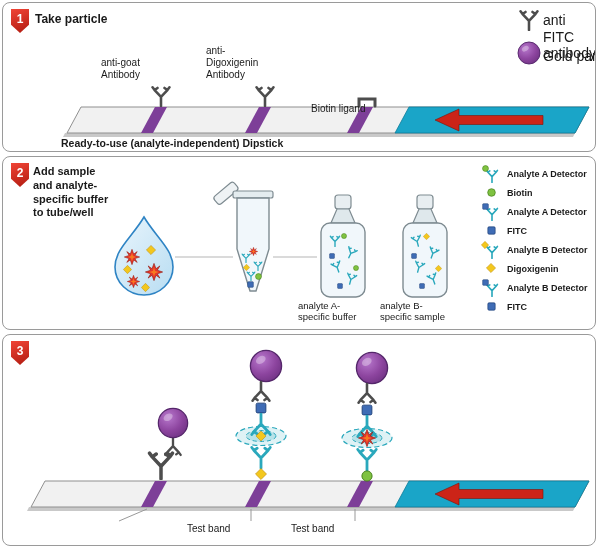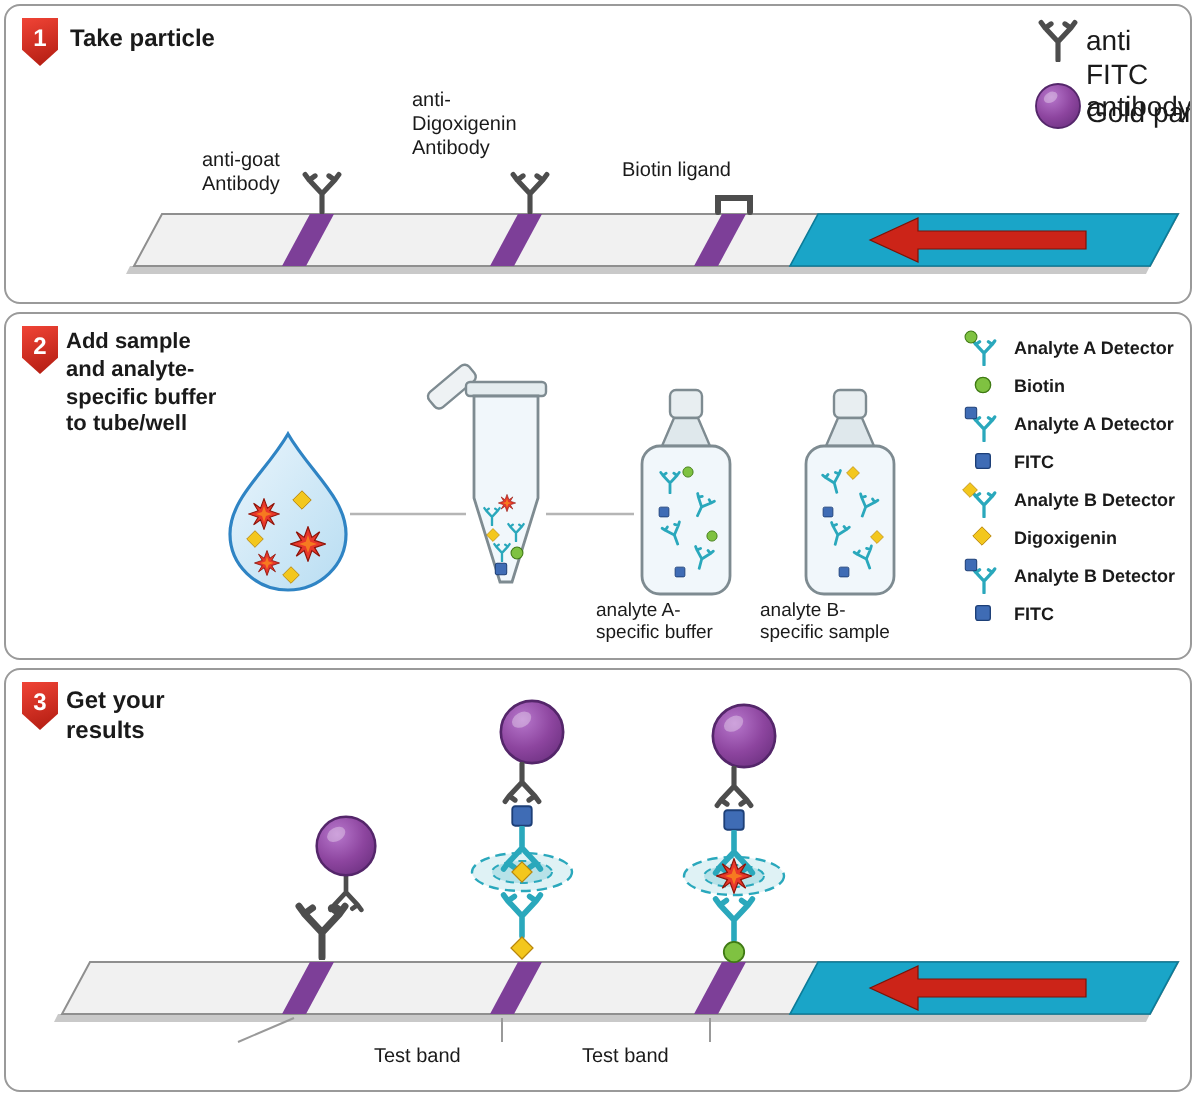--- a/index.html
+++ b/index.html
@@ -95,26 +95,27 @@
       <use href="#sym-ab" class="ab-gray" x="515" y="6" width="22" height="22"></use>
       <use href="#sym-gold" x="514" y="38" width="24" height="24"></use>
     </svg>
     <div class="step-marker" style="left:8px;top:6px">
       <span>1</span>
     </div>
     <div class="p-title" style="left:32px;top:9px">Take particle</div>
     <div class="txt small" style="left:540px;top:9px;width:52px">anti FITC
 antibody</div>
     <div class="txt small" style="left:540px;top:45px;width:54px;white-space:nowrap">Gold particle</div>
-    <div class="txt center" style="left:98px;top:72px;width:105px">anti-goat
+    <div class="txt center" style="left:98px;top:54px;width:105px">anti-goat
 Antibody</div>
     <div class="txt center" style="left:203px;top:42px;width:105px">anti-
 Digoxigenin
 Antibody</div>
-    <div class="txt center" style="left:308px;top:77px;width:105px">Biotin ligand</div>
+    <div class="txt center" style="left:308px;top:100px;width:105px">Biotin ligand</div>
+    <div class="txt center bold" style="left:58px;top:134px;width:480px;font-size:10.5px">Ready-to-use (analyte-independent) Dipstick</div>
   </div>
 
   <div class="panel" id="panel2">
     <svg class="layer" width="594" height="174" viewBox="0 0 594 174">
       <line class="link" x1="172" y1="100" x2="230" y2="100"></line>
       <line class="link" x1="270" y1="100" x2="314" y2="100"></line>
 
       <g>
         <path d="M141 60 C130 79 112 92 112 110 a29 28 0 1 0 58 0 C170 92 152 79 141 60 Z" fill="url(#dropGrad)" stroke="#2f84c4" stroke-width="1.6"></path>
         <g>
@@ -300,19 +301,17 @@
       </g>
 
       <line class="conn" x1="144" y1="174" x2="116" y2="186"></line>
       <line class="conn" x1="248" y1="174" x2="248" y2="186"></line>
       <line class="conn" x1="352" y1="174" x2="352" y2="186"></line>
     </svg>
 
     <div class="step-marker" style="left:8px;top:6px">
       <span>3</span>
     </div>
-    <div class="p-title" style="left:30px;top:8px">Get your
-results</div>
     <div class="txt center" style="left:184px;top:188px;width:128px">Test band</div>
     <div class="txt center" style="left:288px;top:188px;width:128px">Test band</div>
   </div>
 
 </div>
 
 </body></html>

